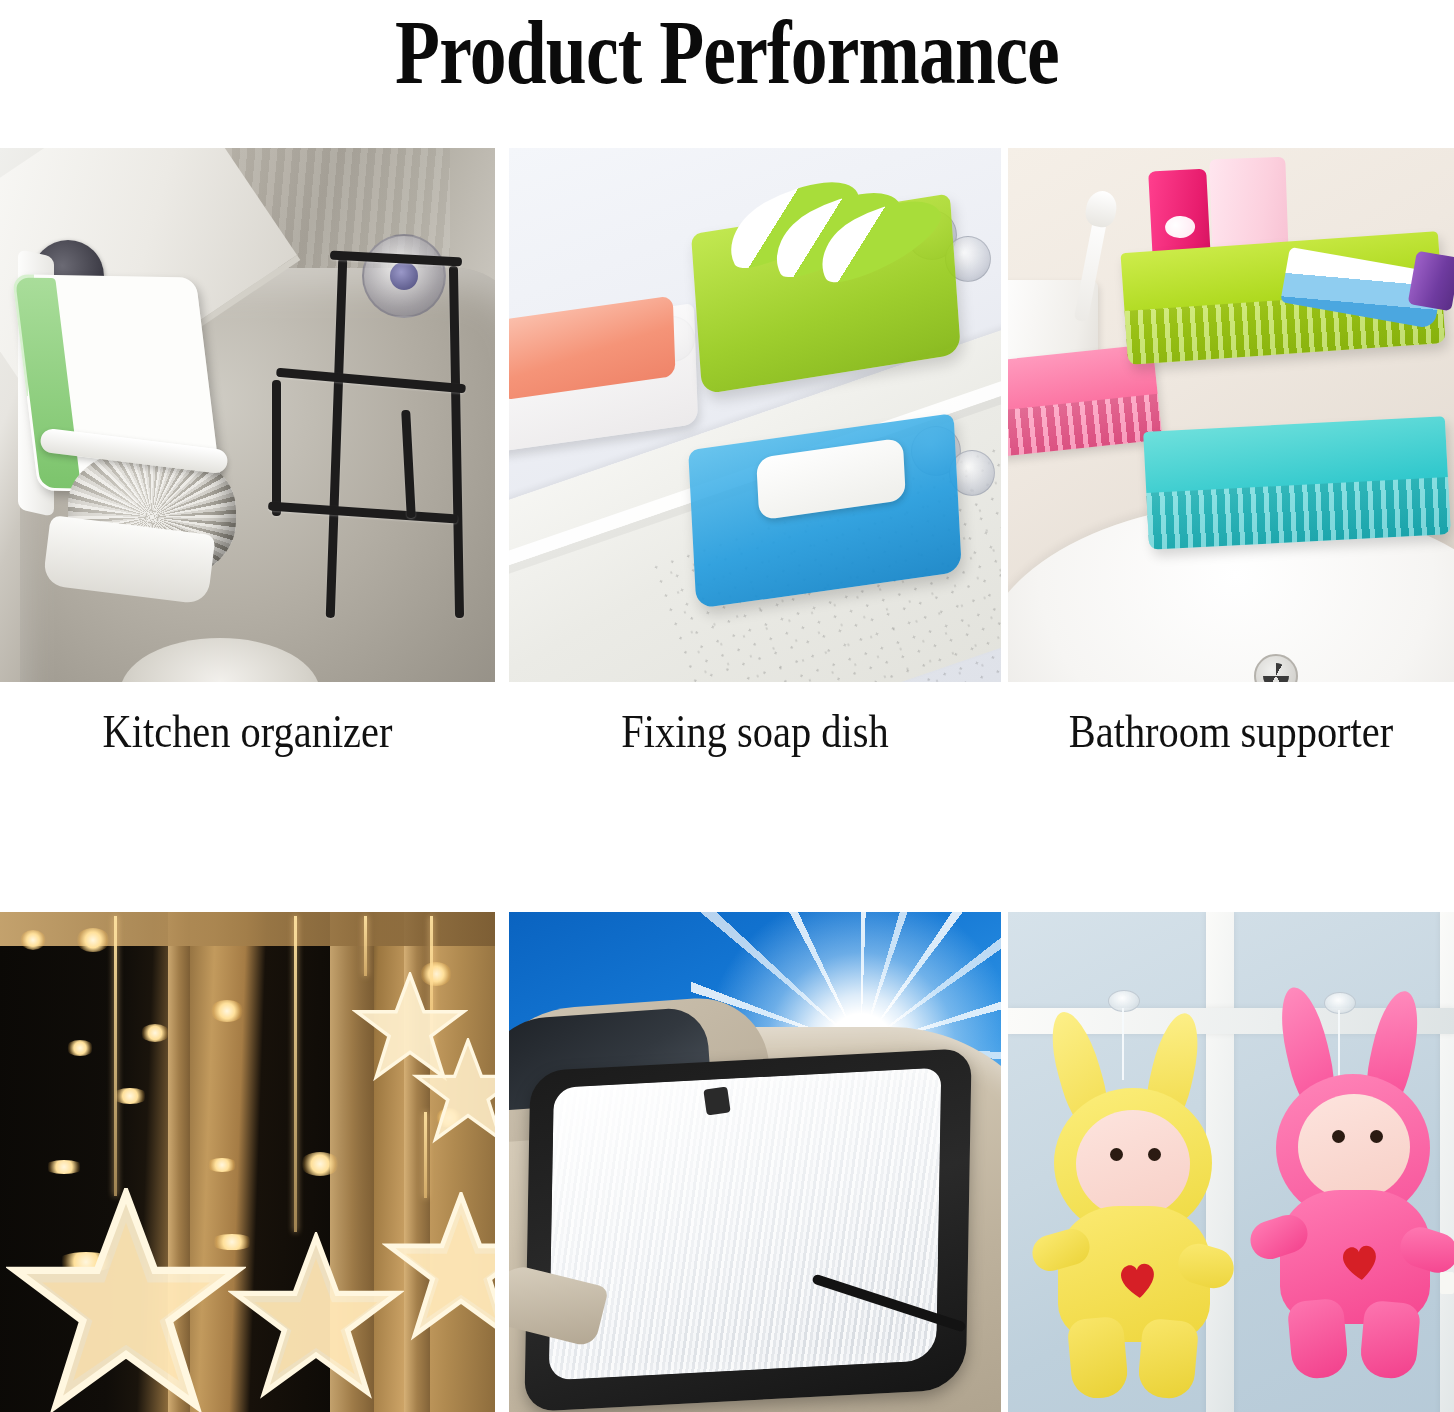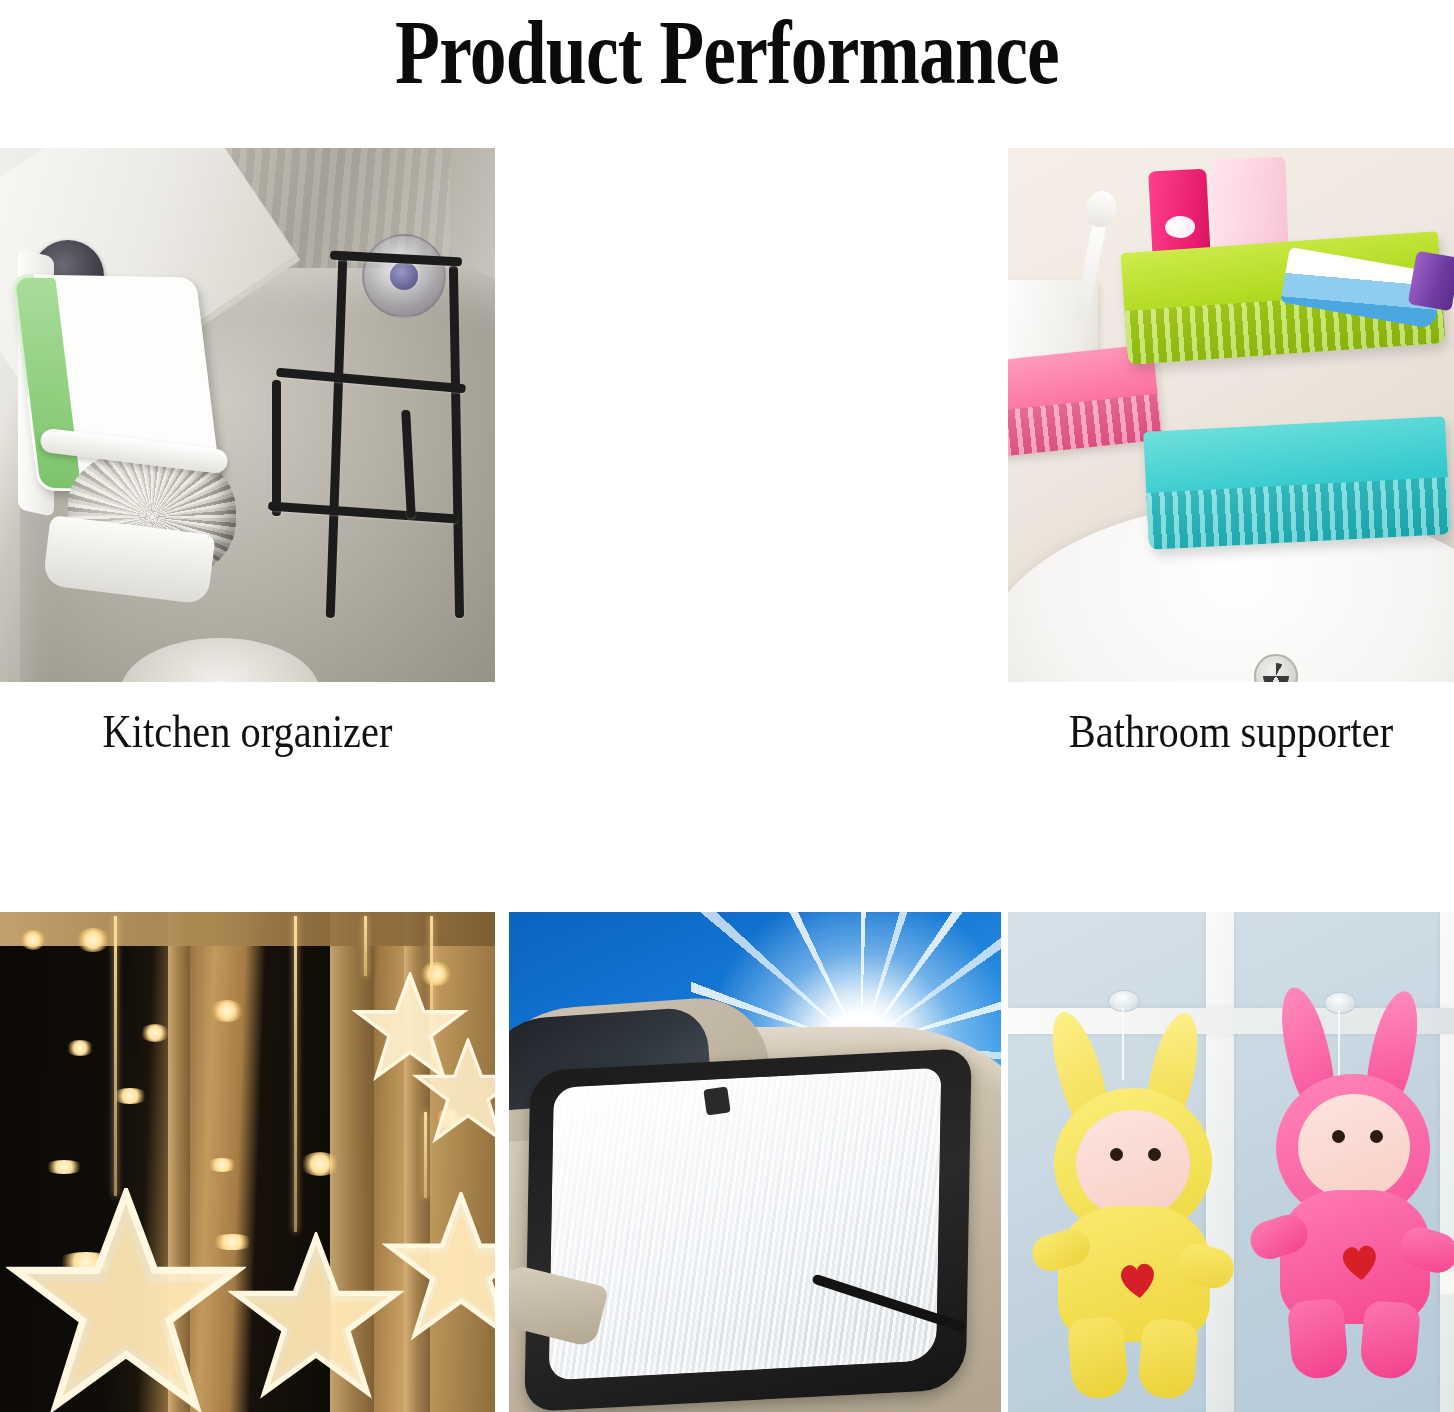--- a/index.html
+++ b/index.html
@@ -565,20 +565,44 @@
         <div class="wire" style="left:452px; top:118px; width:9px; height:352px; transform:rotate(-1deg);"></div>
         <div class="wire" style="left:330px; top:106px; width:132px; height:9px; transform:rotate(3deg);"></div>
         <div class="wire" style="left:276px; top:228px; width:190px; height:9px; transform:rotate(5deg);"></div>
         <div class="wire" style="left:272px; top:232px; width:9px; height:136px;"></div>
         <div class="wire" style="left:268px; top:360px; width:190px; height:9px; transform:rotate(4deg);"></div>
         <div class="wire" style="left:404px; top:262px; width:9px; height:108px; transform:rotate(-3deg);"></div>
       </div>
       <div class="caption">Kitchen organizer</div>
     </div>
 
+    <div class="cell cell-1">
+      <div class="photo">
+        <div class="wall2"></div>
+        <div class="counter2"></div>
+        <div class="speckle"></div>
+
+        <div class="sucker" style="left:140px; top:168px; width:44px; height:44px;"></div>
+        <div class="dish dish-pink"></div>
+        <div class="soap-orange"></div>
+
+        <div class="sucker" style="left:398px; top:62px; width:48px; height:48px;"></div>
+        <div class="sucker" style="left:436px; top:88px; width:44px; height:44px;"></div>
+        <div class="dish dish-green"></div>
+        <div class="tool" style="left:212px; top:44px; width:142px; height:58px;"></div>
+        <div class="tool" style="left:258px; top:54px; width:138px; height:58px;"></div>
+        <div class="tool" style="left:304px; top:62px; width:132px; height:56px;"></div>
+
+        <div class="sucker" style="left:402px; top:278px; width:48px; height:48px;"></div>
+        <div class="sucker" style="left:440px; top:302px; width:44px; height:44px;"></div>
+        <div class="dish dish-blue"></div>
+        <div class="soap-white"></div>
+      </div>
+      <div class="caption">Fixing soap dish</div>
+    </div>
 
     <div class="cell cell-2">
       <div class="photo">
         <div class="wall3"></div>
         <div class="basin3"></div>
         <div class="drain3"></div>
 
         <div class="cup3"></div>
         <div class="brush3"></div>
 

